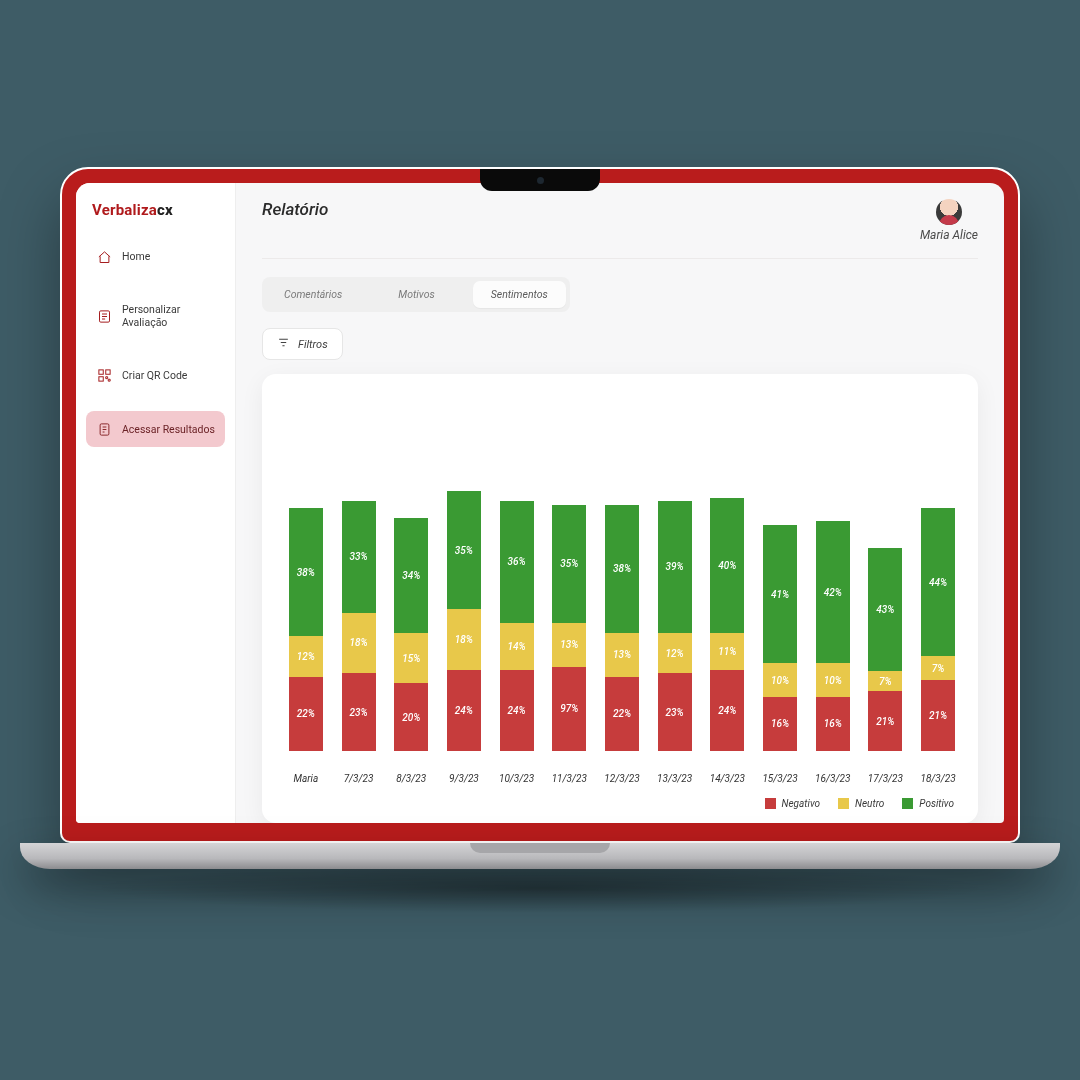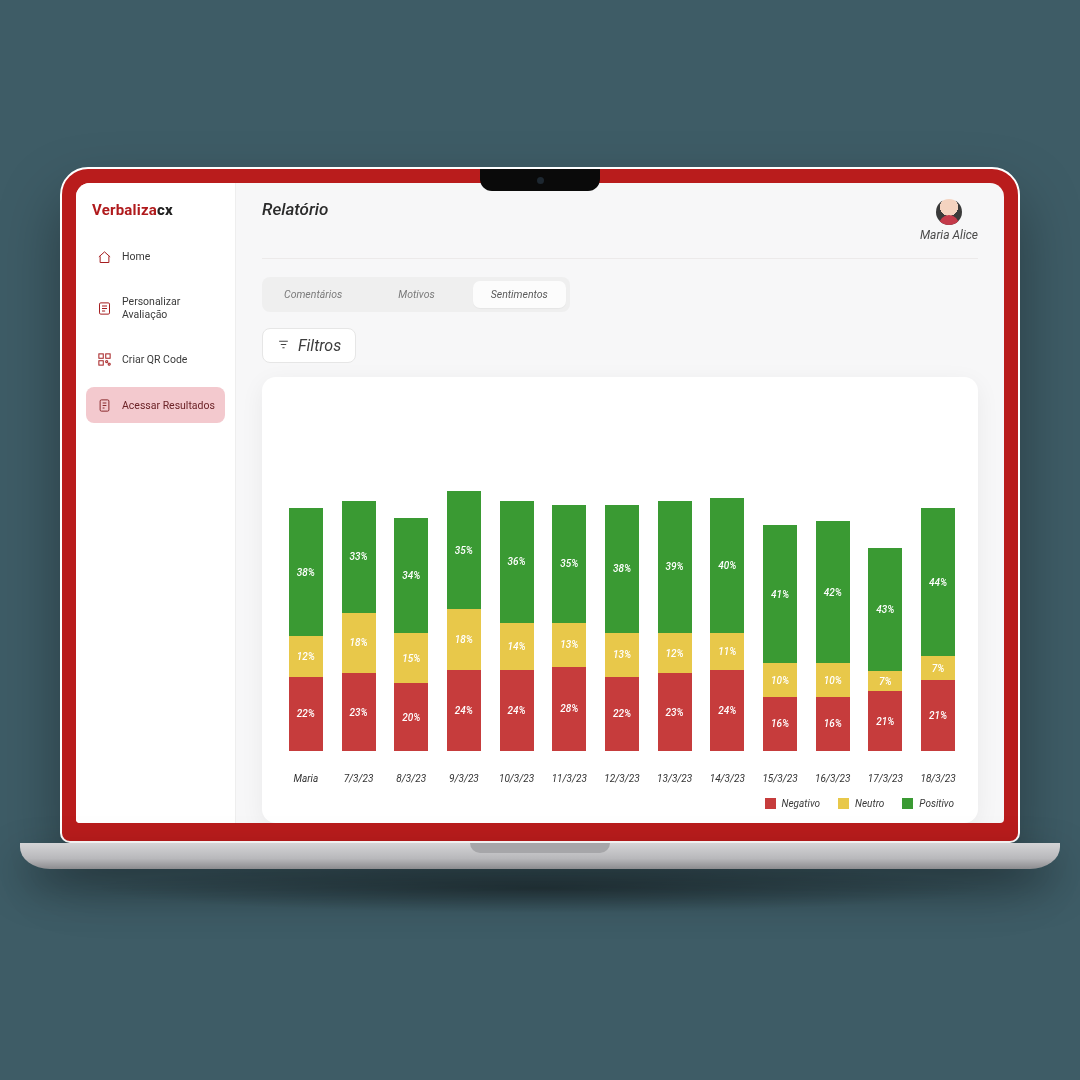--- a/index.html
+++ b/index.html
@@ -75,21 +75,21 @@
     flex-shrink: 0;
   }
   .logo {
     padding: 2px 0 20px 16px;
     font-weight: 700;
     font-size: 15px;
     color: #b01a1c;
     letter-spacing: 0.2px;
   }
   .logo span.cx { color: #222; font-weight: 800; }
-  .nav { display:flex; flex-direction:column; gap:10px; padding: 0 10px; }
+  .nav { display:flex; flex-direction:column; gap:18px; padding: 0 10px; }
   .nav-item {
     display:flex; align-items:center; gap:10px;
     padding: 10px 10px;
     font-size: 10.5px;
     color:#3a3a3a;
     border-radius: 8px;
     cursor:pointer;
     line-height: 1.25;
   }
   .nav-item .icon { width:16px; height:16px; flex-shrink:0; display:flex; align-items:center; justify-content:center; color:#a51d1f;}
@@ -131,21 +131,21 @@
   }
   .tab {
     font-size:10.5px; color:#7a7a7a;
     padding:7px 18px; border-radius:7px; cursor:pointer;
   }
   .tab.active { background:#fcfcfc; color:#5b5b5b; box-shadow:0 1px 1px rgba(0,0,0,0.04);}
   .filters {
     margin-top: 16px;
     display:inline-flex; align-items:center; gap:8px;
     background:#fff; border:1px solid #e6e6e6; border-radius:8px;
-    padding:7px 14px; font-size:16px; color:#3d3d3d; cursor:pointer;
+    padding:7px 14px; font-size:11px; color:#3d3d3d; cursor:pointer;
     width:fit-content;
   }
   .filters svg{ width:13px; height:13px; stroke:#3d3d3d; stroke-width:1.8; fill:none;}
 
   .card {
     margin-top: 14px;
     background:#fff;
     border-radius:14px;
     box-shadow: 0 6px 24px rgba(0,0,0,0.06);
     padding: 20px 18px 14px 22px;
@@ -300,21 +300,21 @@
               <div class="col">
                 <div class="stack" style="height: 249.87px;">
                   <div class="seg neg" style="height: 32.4324%;">24%</div>
                   <div class="seg neu" style="height: 18.9189%;">14%</div>
                   <div class="seg pos" style="height: 48.6486%;">36%</div>
                 </div>
                 <div class="xlabel">10/3/23</div>
               </div>
               <div class="col">
                 <div class="stack" style="height: 246.494px;">
-                  <div class="seg neg" style="height: 34.2466%;">28%</div>
+                  <div class="seg neg" style="height: 34.2466%;">97%</div>
                   <div class="seg neu" style="height: 17.8082%;">13%</div>
                   <div class="seg pos" style="height: 47.9452%;">35%</div>
                 </div>
                 <div class="xlabel">11/3/23</div>
               </div>
               <div class="col">
                 <div class="stack" style="height: 246.494px;">
                   <div class="seg neg" style="height: 30.137%;">22%</div>
                   <div class="seg neu" style="height: 17.8082%;">13%</div>
                   <div class="seg pos" style="height: 52.0548%;">38%</div>

